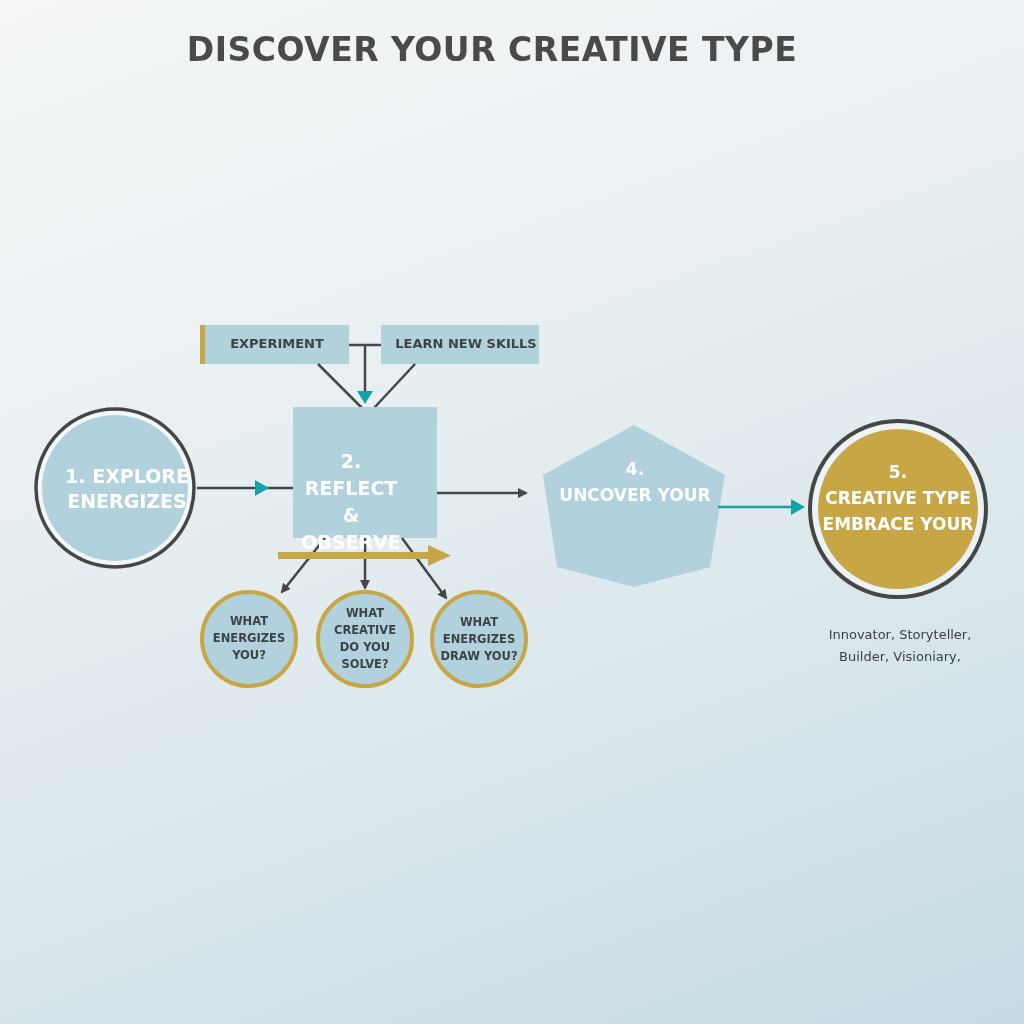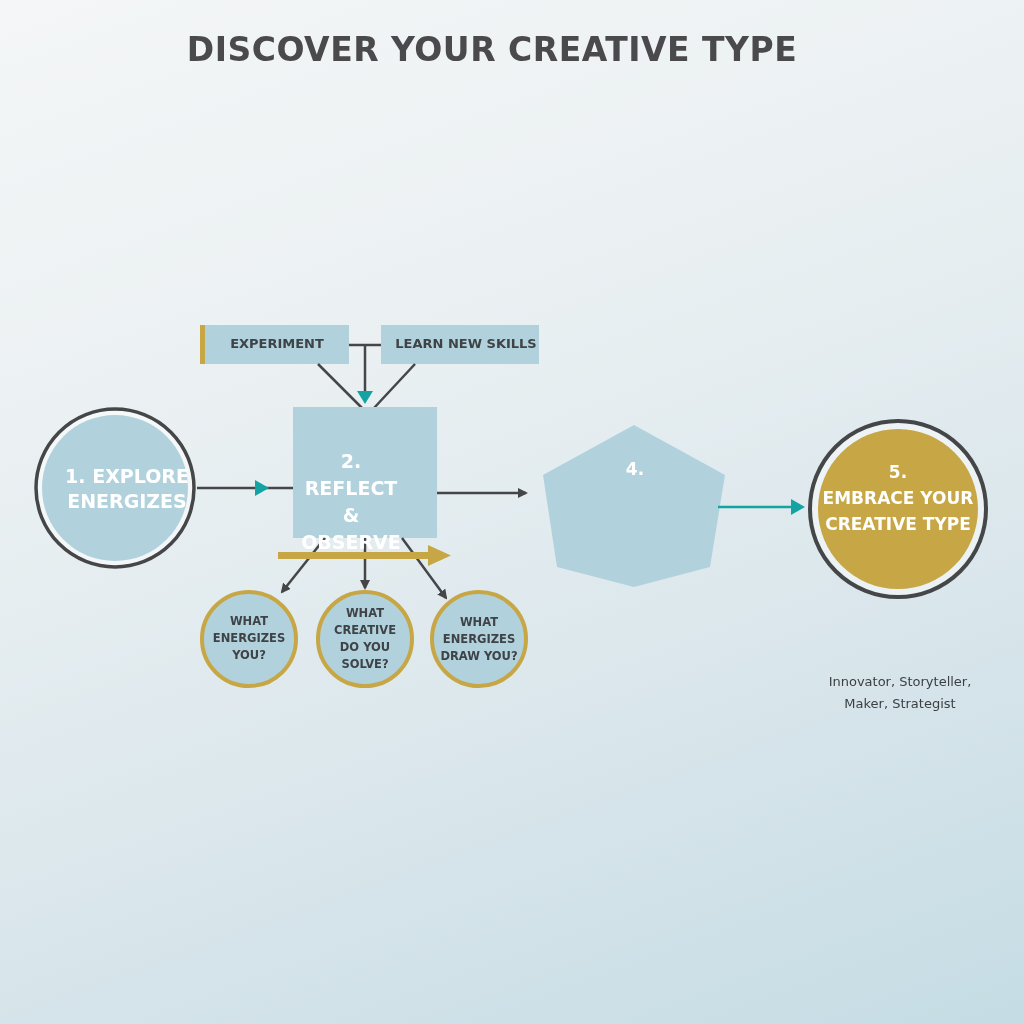--- a/index.html
+++ b/index.html
@@ -17,21 +17,21 @@
     .lbl {
       position: absolute; text-align: center; font-weight: bold;
       font-family: "DejaVu Sans", sans-serif; line-height: 1.2;
     }
     .white { color: #ffffff; }
     .dark { color: #3f4346; }
     .box-lbl { font-size: 13px; color: #3f4346; font-weight: bold; font-family: "DejaVu Sans", sans-serif; }
     .small-circle-lbl { font-size: 11.5px; }
     .types {
       position: absolute; left: 790px; top: 624px; width: 220px; text-align: center;
-      font-family: "DejaVu Sans", sans-serif; font-size: 13px; line-height: 22px; color: #3b3f42; margin-top: 47px;
+      font-family: "DejaVu Sans", sans-serif; font-size: 13px; line-height: 22px; color: #3b3f42;
     }
   </style>
 </head>
 <body>
 
 <div class="title">DISCOVER YOUR CREATIVE TYPE</div>
 
 <svg class="diagram" width="1024" height="1024" viewBox="0 0 1024 1024">
   <defs>
     <marker id="arrDark" markerWidth="10" markerHeight="10" refX="8" refY="5" orient="auto" markerUnits="userSpaceOnUse">
@@ -103,26 +103,27 @@
   <div>ENERGIZES</div>
 </div>
 
 <div class="lbl white" style="left:293px; top:448px; width:116px; font-size:19px; line-height:27px;">
   <div>2. REFLECT</div>
   <div>&amp; OBSERVE</div>
 </div>
 
 <div class="lbl white" style="left:545px; top:456px; width:180px; font-size:17px; line-height:26px;">
   <div>4.</div>
+  <div>UNCOVER YOUR</div>
 </div>
 
 <div class="lbl white" style="left:810px; top:459px; width:176px; font-size:17px; line-height:26px;">
   <div>5.</div>
+  <div>CREATIVE TYPE</div>
   <div>EMBRACE YOUR</div>
-  <div>CREATIVE TYPE</div>
 </div>
 
 <div class="lbl dark small-circle-lbl" style="left:204px; top:613px; width:90px; line-height:17px;">
   <div>WHAT</div>
   <div>ENERGIZES</div>
   <div>YOU?</div>
 </div>
 <div class="lbl dark small-circle-lbl" style="left:320px; top:605px; width:90px; line-height:17px;">
   <div>WHAT</div>
   <div>CREATIVE</div>
@@ -130,14 +131,14 @@
   <div>SOLVE?</div>
 </div>
 <div class="lbl dark small-circle-lbl" style="left:430px; top:614px; width:98px; line-height:17px;">
   <div>WHAT</div>
   <div>ENERGIZES</div>
   <div>DRAW YOU?</div>
 </div>
 
 <div class="types">
   <div>Innovator, Storyteller,</div>
-  <div>Maker, Strategist</div>
+  <div>Builder, Visioniary,</div>
 </div>
 
 </body></html>

